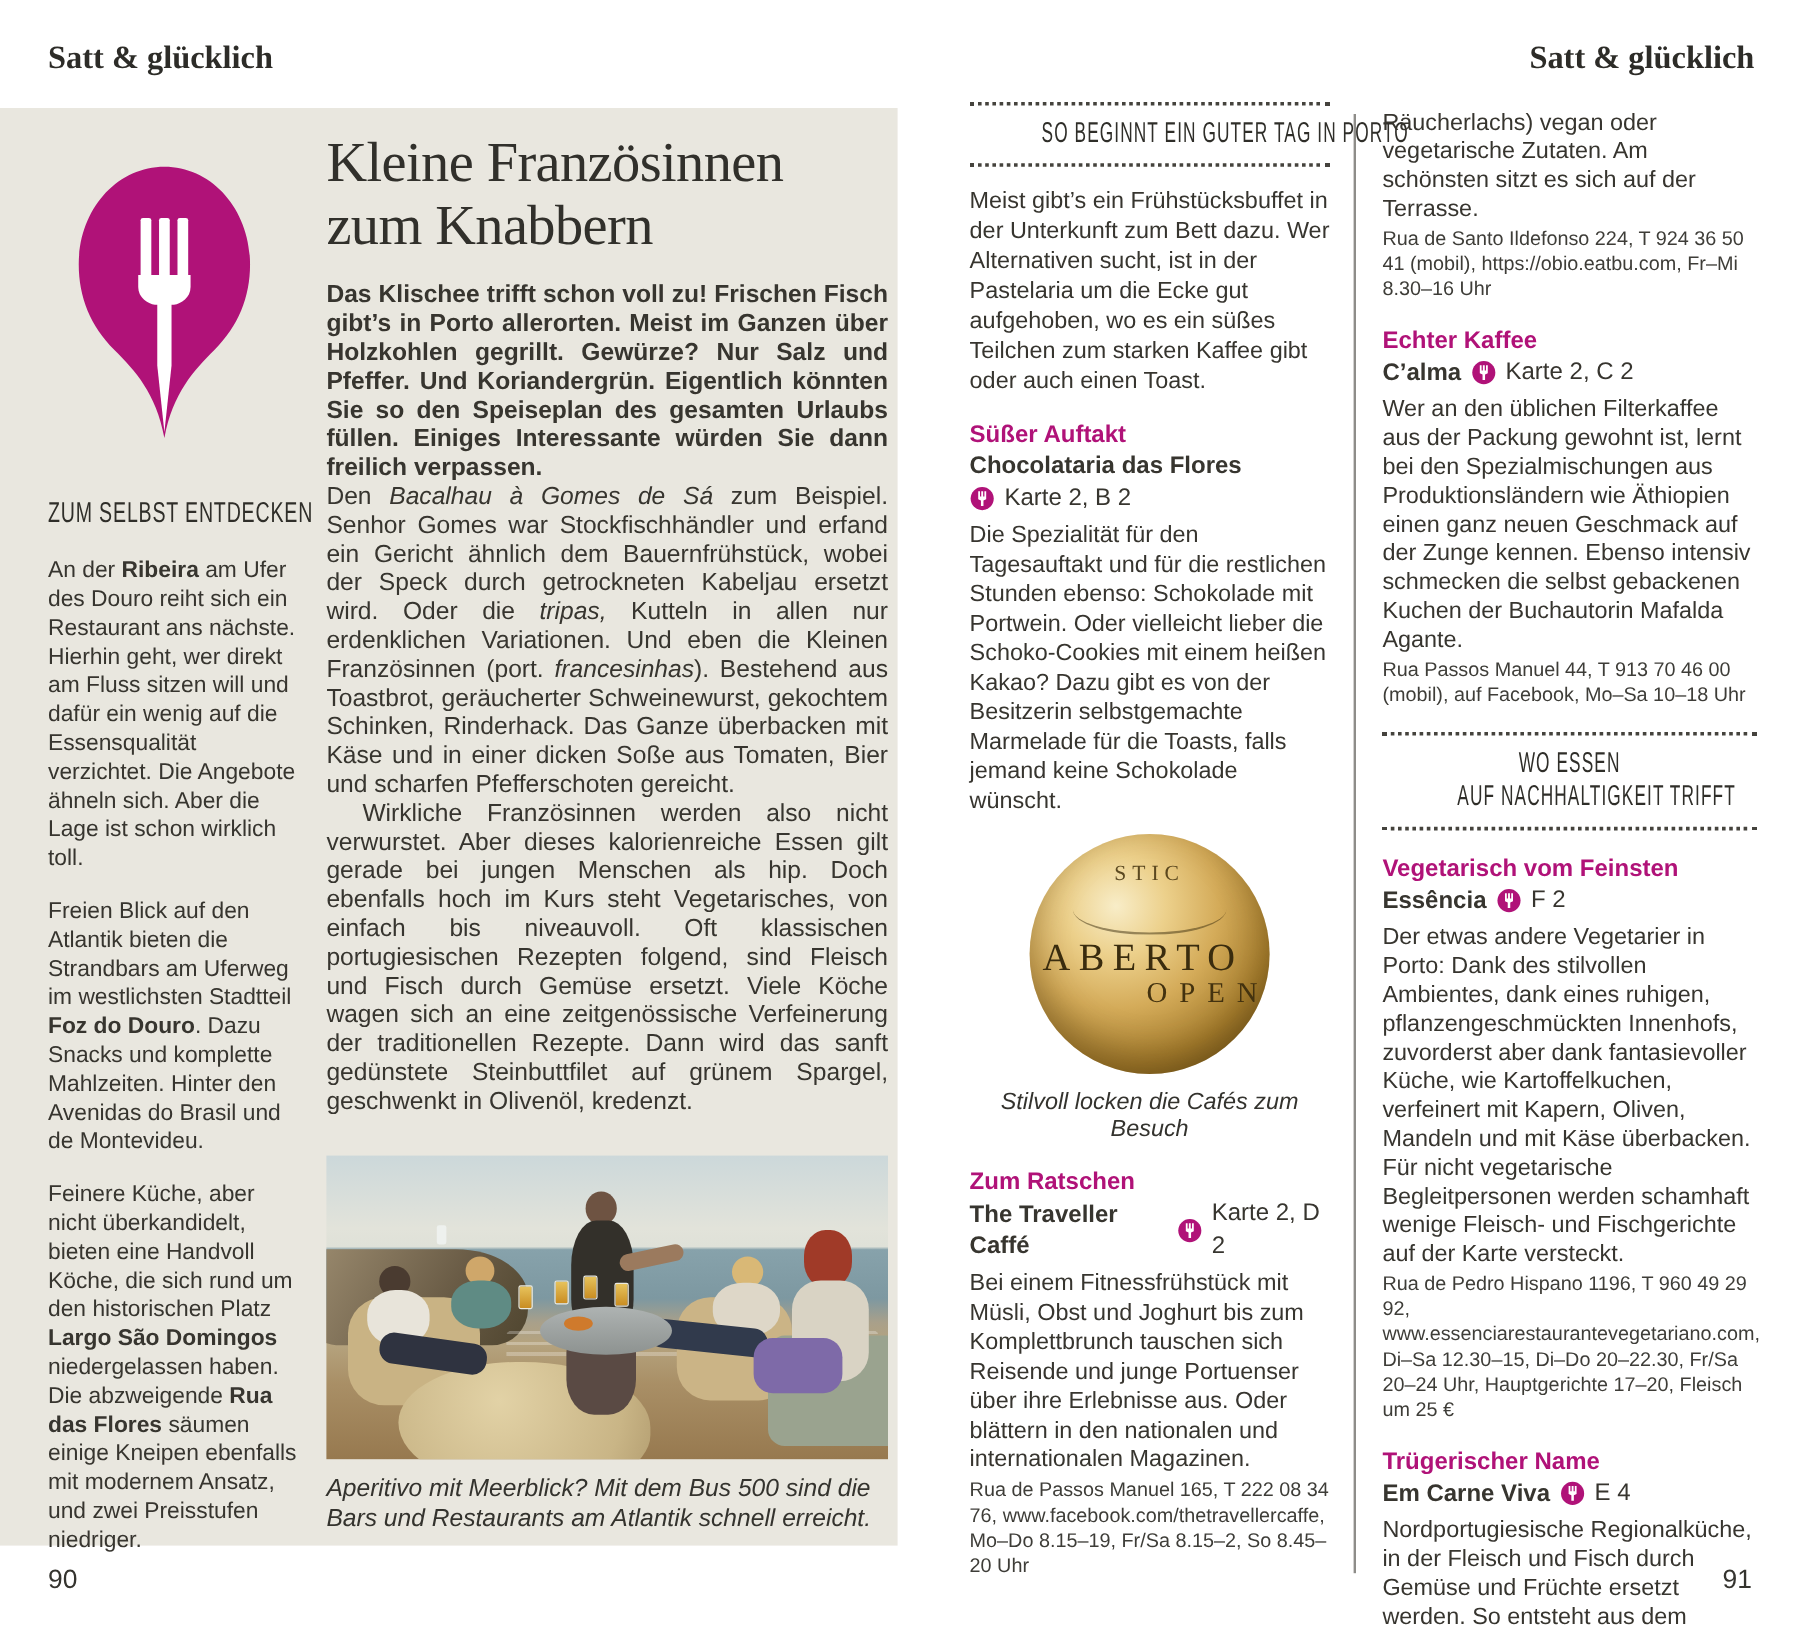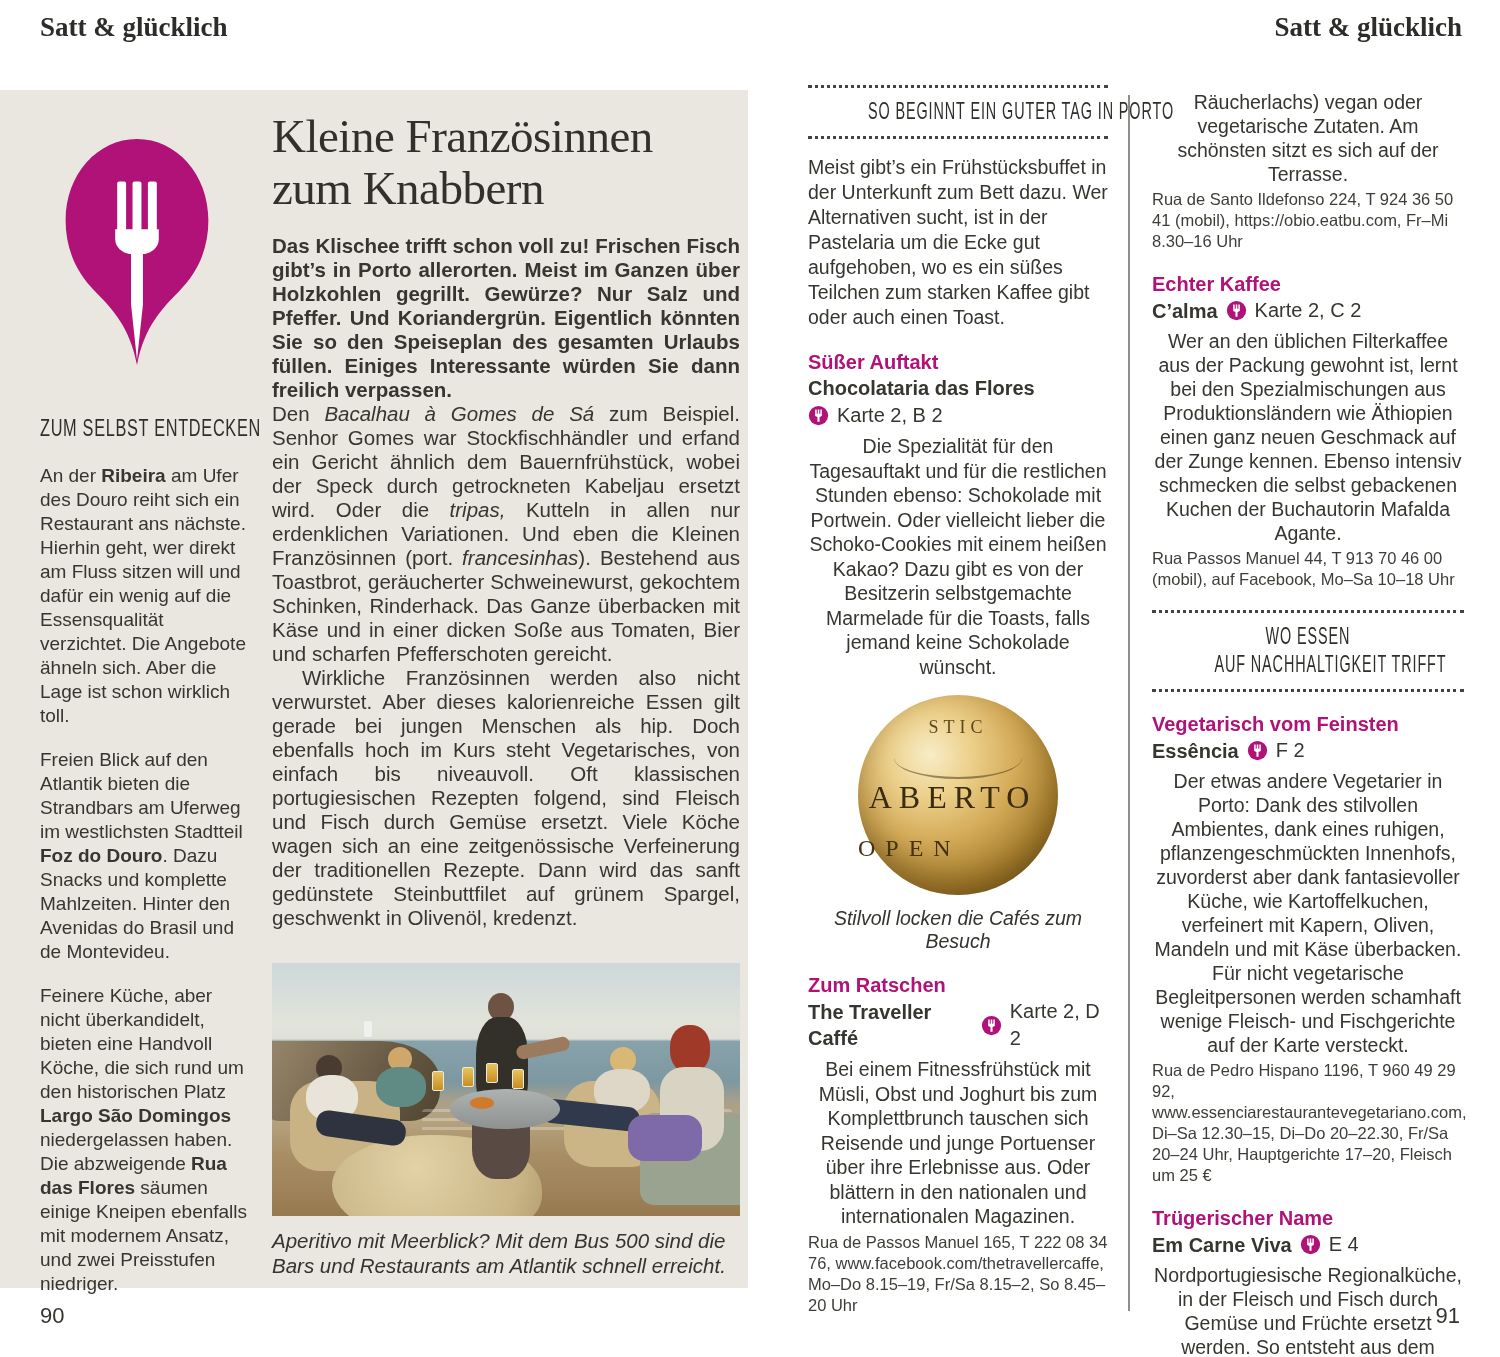--- a/index.html
+++ b/index.html
@@ -3,21 +3,21 @@
 <meta charset="utf-8">
 <style>
   :root{
     --magenta:#b01278;
     --beige:#e9e7df;
     --ink:#37352f;
   }
   html,body{margin:0;padding:0;background:#fff;}
   .page{position:relative;width:1500px;height:1357px;background:#fff;overflow:hidden;
         font-family:"Liberation Sans",sans-serif;color:var(--ink);}
-  .runhead{position:absolute;top:12px;font-family:"Liberation Serif",serif;font-weight:700;
+  .runhead{position:absolute;top:33px;font-family:"Liberation Serif",serif;font-weight:700;
            font-size:27px;color:#2d2c28;}
   .runhead.left{left:40px;}
   .runhead.right{right:38px;}
   .beige{position:absolute;left:0;top:90px;width:748px;height:1198px;background:var(--beige);}
 
   
   .pin{position:absolute;left:62px;top:136px;width:150px;height:230px;}
   .discover{position:absolute;left:40px;top:414px;width:215px;white-space:nowrap;}
   .hand-scale{display:inline-block;transform:scaleX(.68);transform-origin:left;
               font-size:24px;letter-spacing:1px;color:#2f2e29;font-weight:400;}
@@ -79,33 +79,33 @@
   .box-line{display:inline-block;transform:scaleX(.6);transform-origin:center;font-size:24px;
             letter-spacing:1.5px;white-space:nowrap;color:#2f2e29;display:block;}
   .intro3{font-size:19.5px;line-height:25px;margin:16px 0 0;}
   .listing{margin-top:20px;}
   .l-head{color:var(--magenta);font-size:20px;font-weight:700;margin:0;line-height:25px;}
   .l-name{font-size:20px;font-weight:700;line-height:26px;}
   .l-title{display:flex;align-items:center;gap:8px;font-size:20px;line-height:27px;}
   .l-karte{display:flex;align-items:center;gap:8px;font-size:20px;line-height:27px;margin:1px 0 2px;}
   .fork-badge{width:21px;height:21px;flex:none;}
   .fb-c{fill:var(--magenta);} .fb-f{fill:#fff;}
-  .l-body{font-size:19.5px;line-height:24.5px;margin:5px 0 0;text-align:center;}
+  .l-body{font-size:19.5px;line-height:24.5px;margin:5px 0 0;}
   .col4 .l-body{line-height:24px;}
   .l-contact{font-size:16.5px;line-height:21px;margin:3px 0 0;color:#3e3d38;}
   .circle-wrap{margin:16px auto 0;width:200px;height:200px;border-radius:50%;position:relative;
      background:radial-gradient(circle at 36% 30%,#f8edc8 0%,#ecd08b 22%,#d4ab59 45%,#a87f2e 70%,#7c5d1c 88%,#64491a 100%);
      box-shadow:inset 0 -14px 30px rgba(60,40,5,.35);}
   .sign-top{position:absolute;top:22px;left:0;right:0;text-align:center;font-family:"Liberation Serif",serif;
             font-size:18px;letter-spacing:5px;color:#4c3a14;opacity:.9;}
   .sign-arc{position:absolute;top:42px;left:36px;right:36px;height:40px;border-bottom:2px solid rgba(60,45,14,.5);
             border-radius:50%;}
   .sign-main{position:absolute;top:84px;left:0;right:11px;text-align:center;font-family:"Liberation Serif",serif;
              font-size:32px;letter-spacing:7px;color:#3a2c0e;}
-  .sign-sub{position:absolute;top:140px;left:0;right:0;text-align:left;font-family:"Liberation Serif",serif;
+  .sign-sub{position:absolute;top:120px;left:0;right:0;text-align:right;font-family:"Liberation Serif",serif;
             font-size:24px;letter-spacing:10px;color:#43320f;}
   .circle-caption{text-align:center;font-style:italic;font-size:19.5px;margin-top:12px;color:#34332e;}
   .box2{margin-top:20px;}
   .folio{position:absolute;top:1303px;font-size:22px;color:#35342f;}
   .folio.left{left:40px;} .folio.right{right:40px;}
 </style>
 </head>
 <body>
 
 <div class="page">

